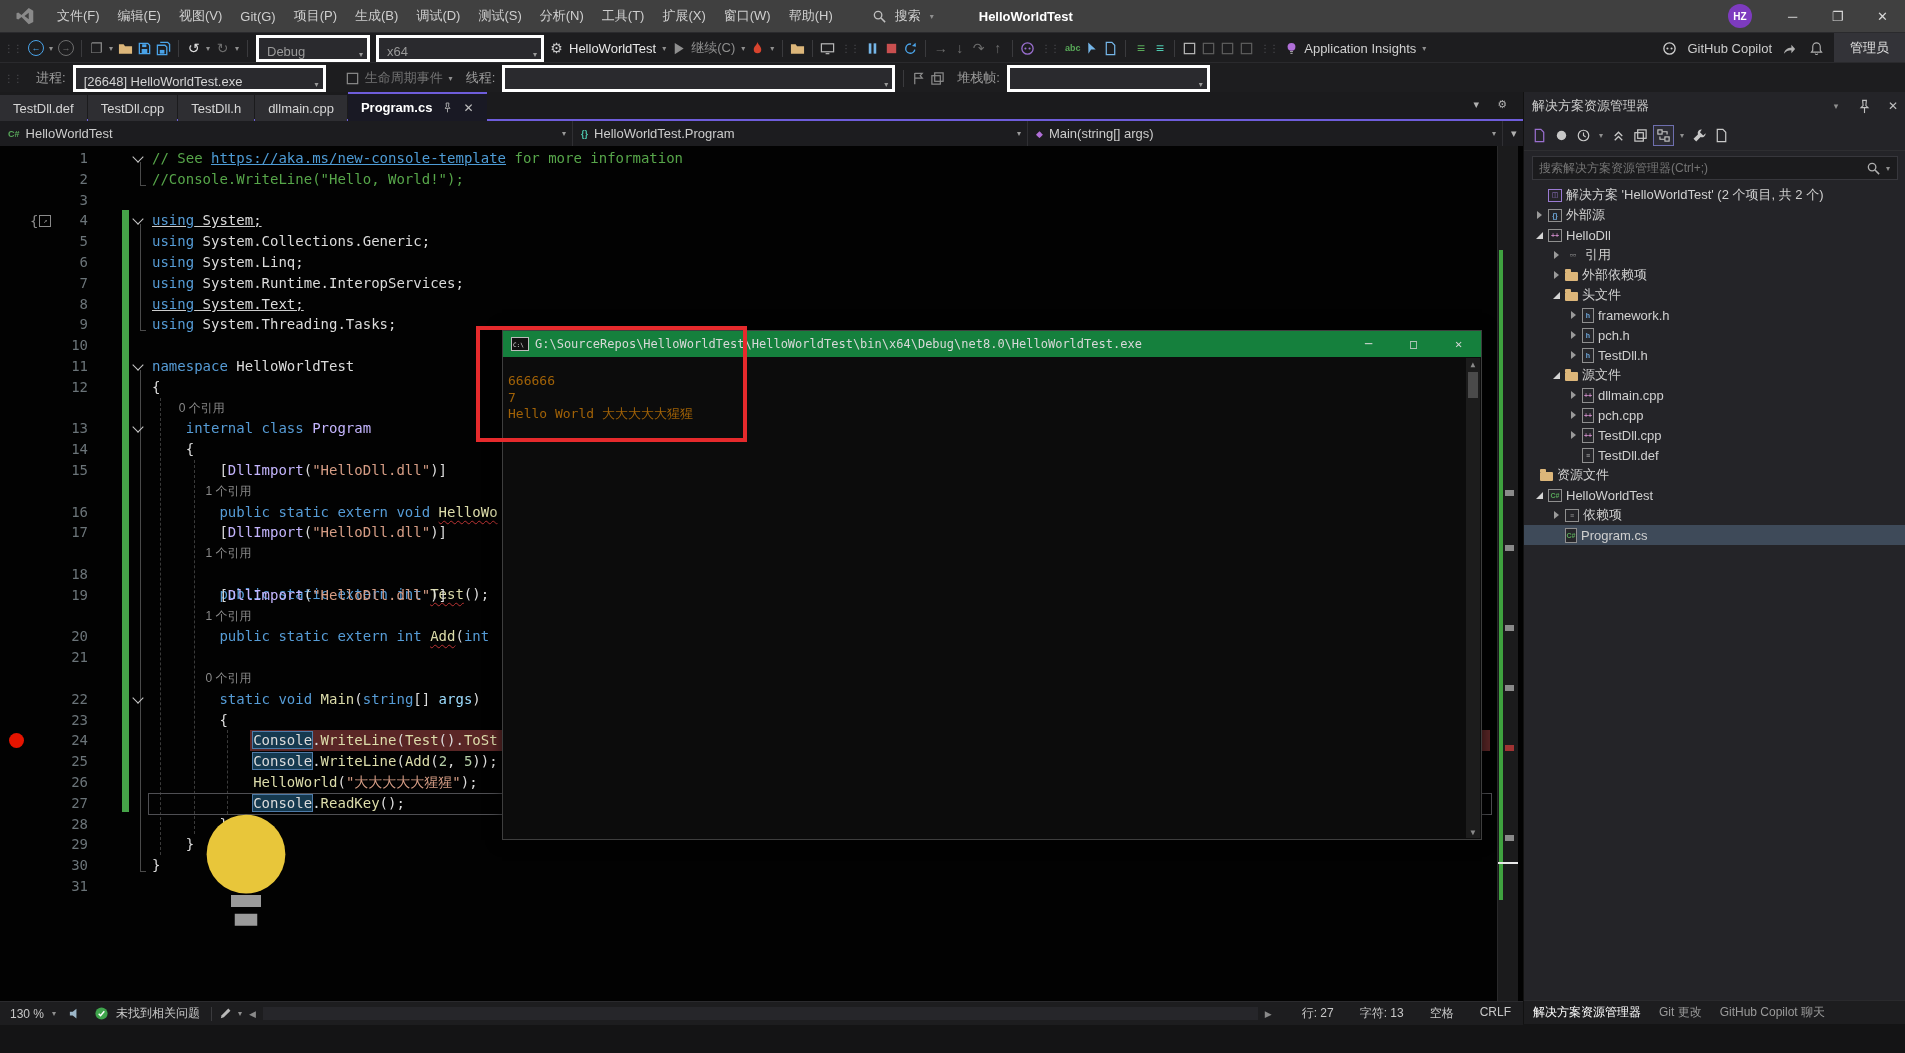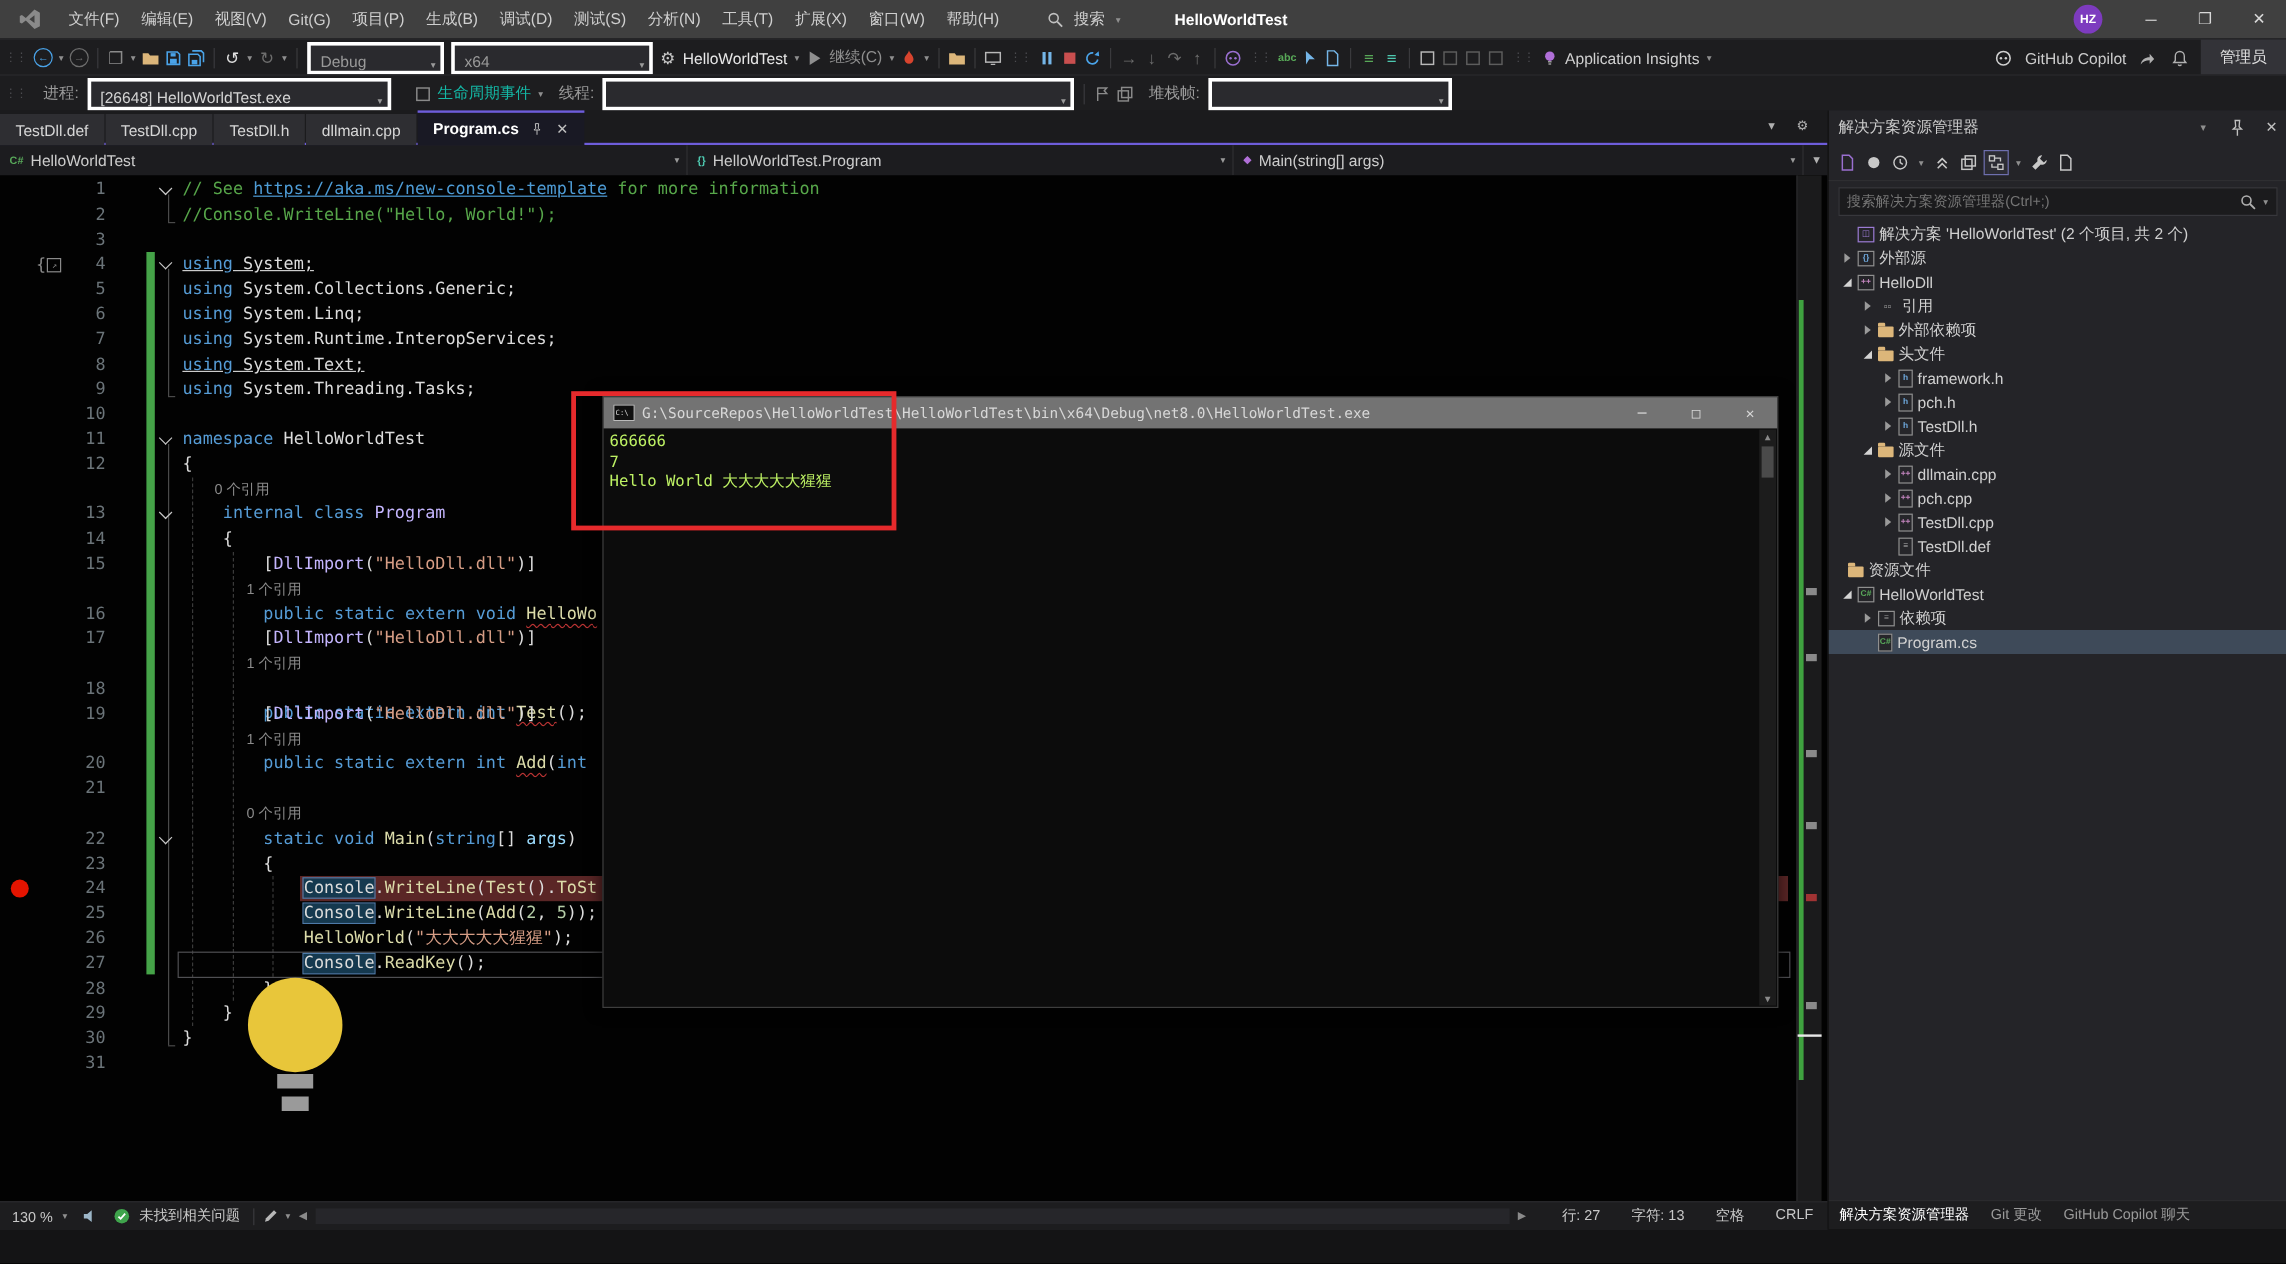--- a/index.html
+++ b/index.html
@@ -70,25 +70,25 @@
   .curline{position:absolute;height:20px;border:1px solid #4f4f53;z-index:0;}
   .chgbar{position:absolute;left:122px;width:7px;background:#45a348;z-index:1;}
   .brace-adorn{position:absolute;left:30px;color:#8a8a8a;z-index:2;display:flex;align-items:center;gap:1px;height:21px;}
   .brace-adorn .bx{width:10px;height:10px;border:1px solid #8a8a8a;font-size:7px;display:flex;align-items:center;justify-content:center;}
   .bulb{position:absolute;left:96px;z-index:2;width:15px;height:15px;}
   
   #escroll{position:absolute;left:1497px;top:0;width:20px;height:855px;background:#1b1b1c;border-left:1px solid #2a2a2b;z-index:1;}
   .smark{position:absolute;left:7px;width:9px;height:6px;background:#8a8a8a;}
   
   #console{position:absolute;left:502px;top:184px;width:978px;height:508px;background:#0c0c0c;border:1px solid #3e3e3e;z-index:5;box-shadow:0 0 14px rgba(0,0,0,.7);}
-  #ctitle{height:26px;background:#737373;display:flex;align-items:center;color:#d8d8d8;font-size:12px;}
+  #ctitle{height:26px;background:#15803d;display:flex;align-items:center;color:#d8d8d8;font-size:12px;}
   #ctitle .cicon{width:15px;height:12px;border:1px solid #bbb;background:#101010;margin:0 6px 0 8px;font-size:6px;color:#ddd;display:flex;align-items:center;padding-left:1px;flex:none;}
   #ctitle .ct{flex:1;white-space:nowrap;overflow:hidden;}
   #ctitle .cbtn{width:45px;height:26px;display:flex;align-items:center;justify-content:center;font-size:12px;}
-  #cbody{position:relative;font-family:"DejaVu Sans Mono","Liberation Mono",monospace;font-size:13px;color:#bef264;padding:4px 0 0 5px;line-height:16.5px;}
+  #cbody{position:relative;font-family:"DejaVu Sans Mono","Liberation Mono",monospace;font-size:13px;color:#a16207;padding:16px 0 0 5px;line-height:16.5px;}
   #cscroll{position:absolute;right:1px;top:27px;bottom:1px;width:14px;background:#1c1c1c;}
   #cscroll .cthumb{position:absolute;left:2px;top:14px;width:10px;height:26px;background:#4a4a4a;}
   #cscroll .carrow{position:absolute;left:0;width:14px;height:12px;display:flex;align-items:center;justify-content:center;color:#8a8a8a;font-size:8px;}
   #redbox{position:absolute;left:476px;top:180px;width:263px;height:108px;border:4px solid #e62a2c;z-index:8;}
   
   .st-item{display:flex;align-items:center;gap:5px;margin:0 7px;flex:none;}
   .st-sep{width:1px;height:14px;background:#3a3a3d;margin:0 4px;}
   .st-track{flex:1;height:13px;background:#26262a;margin:0 3px;}
   .st-right{display:flex;gap:0;}
   .st-right span{margin-left:26px;}
@@ -431,21 +431,21 @@
     <span class="dlabel">进程:</span>
     <span class="combo" style="width:235px;color:#d4d4d4;">
       <span class="cval">[26648] HelloWorldTest.exe</span>
         <span class="carr">▾</span>
     </span>
     <span class="tbi" style="color:#8a8a8a;margin-left:14px;">
         <svg>
           <use href="#s-box"></use>
         </svg>
       </span>
-    <span class="tbtext" style="color:#14b8a6;">生命周期事件</span>
+    <span class="tbtext" style="color:#737373;">生命周期事件</span>
     <span class="chev">▾</span>
     <span class="dlabel">线程:</span>
     <span class="combo" style="width:375px;">
         <span class="cval"></span>
         <span class="carr">▾</span>
       </span>
     <span class="tsep"></span>
     <span class="tbi" style="color:#8a8a8a">
         <svg>
           <use href="#s-flag"></use>

